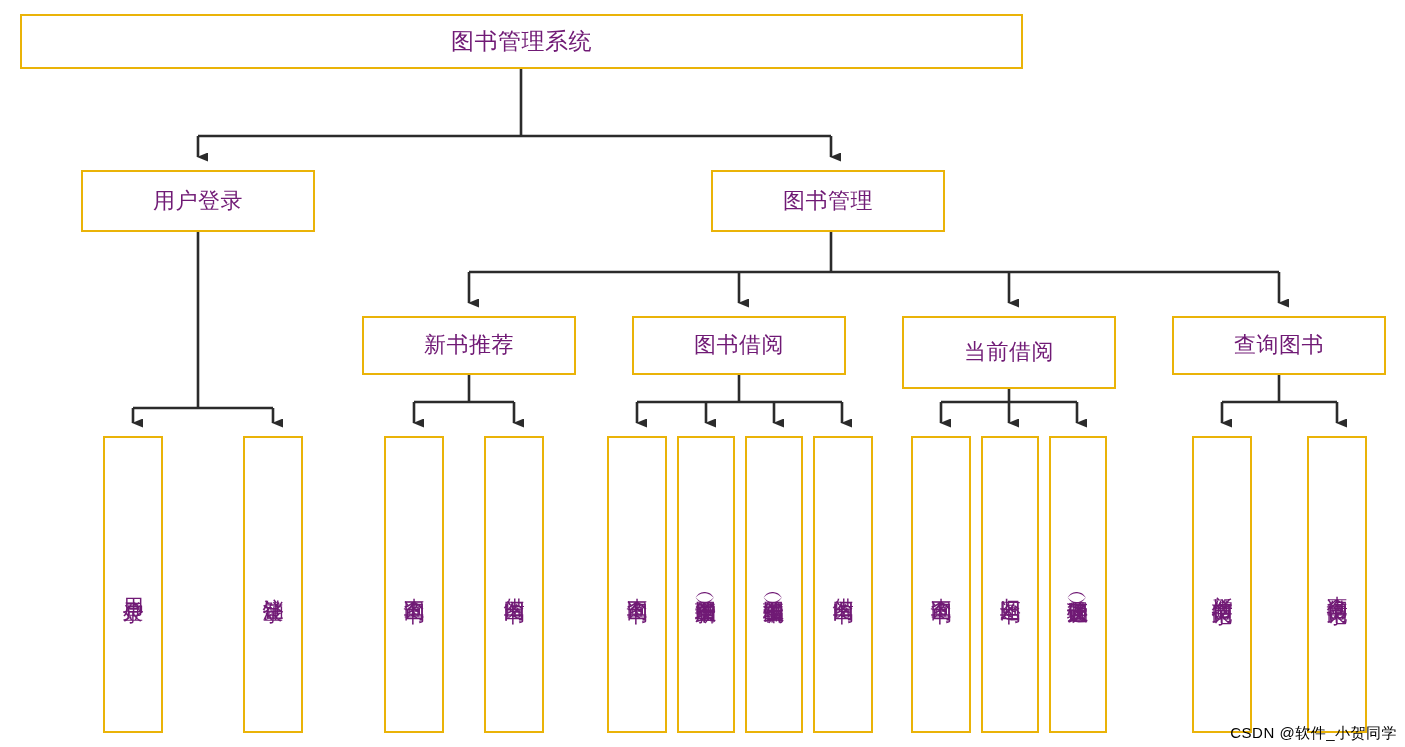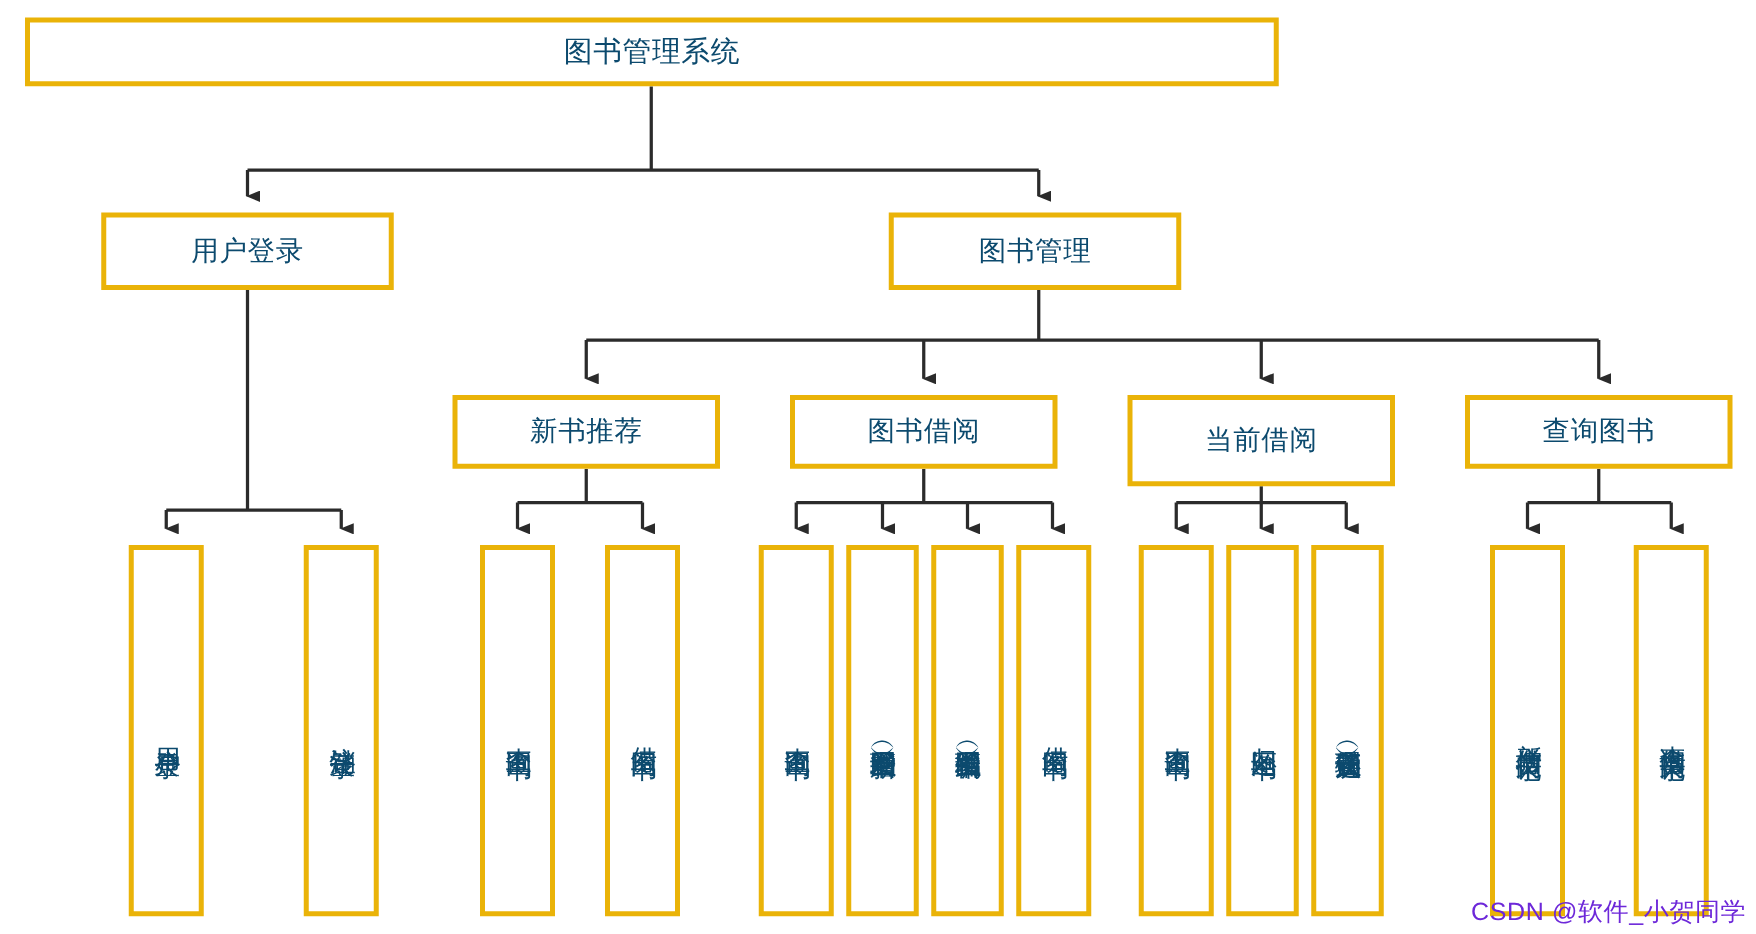--- a/index.html
+++ b/index.html
@@ -18,26 +18,26 @@
   #edges{
     position:absolute;
     left:0; top:0;
     width:1405px; height:747px;
     pointer-events:none;
   }
   
   .node{
     position:absolute;
     box-sizing:border-box;
-    border:4px solid #eab308;
+    border:2px solid #eab308;
     background:#ffffff;
     display:flex;
     align-items:center;
     justify-content:center;
-    color:#0c4a6e;
+    color:#701a75;
   }
   .node .label{
     display:block;
     white-space:pre;
     letter-spacing:0.5px;
   }
   
   .node.horiz .label{
     font-size:22px;
     line-height:1.1;
@@ -57,22 +57,22 @@
     letter-spacing:2px;
     text-align:center;
   }
   .node.vert.tight .label{ letter-spacing:0px; line-height:1.0; }
 
   
   #watermark{
     position:absolute;
     right:8px;
     bottom:4px;
-    font-size:20px;
-    color:#6d28d9;
+    font-size:15px;
+    color:#000000;
     letter-spacing:0.5px;
     white-space:pre;
     user-select:none;
   }
 </style>
 </head>
 <body>
 
 <div id="canvas">
 

